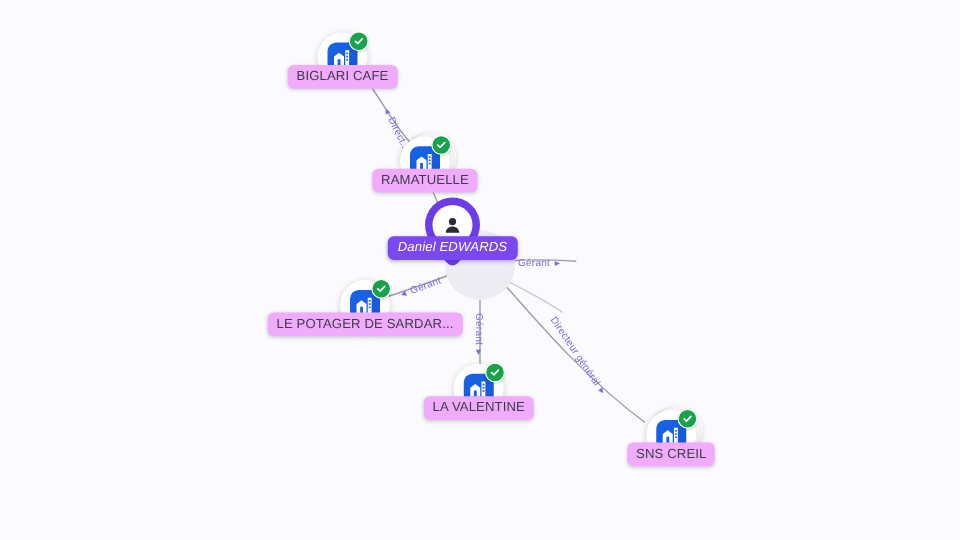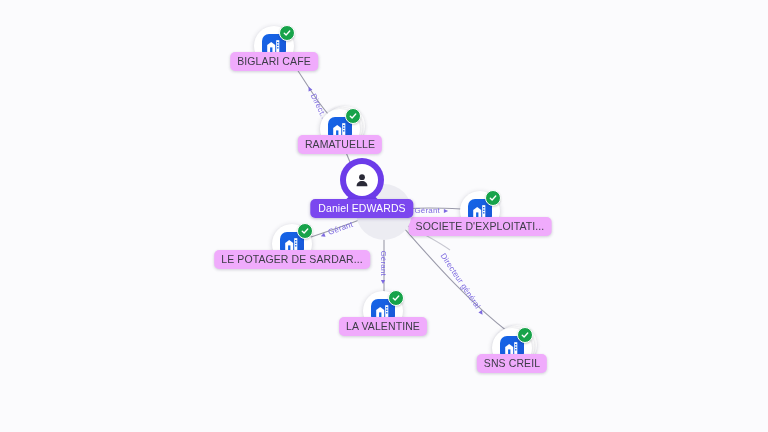--- a/index.html
+++ b/index.html
@@ -172,41 +172,20 @@
       </div>
       <div class="check">
         <svg width="8" height="8" viewBox="0 0 10 10">
           <path d="M1.6 5.2 L3.9 7.4 L8.4 2.6" stroke="#ffffff" stroke-width="1.7" fill="none" stroke-linecap="round" stroke-linejoin="round"></path>
         </svg>
       </div>
     </div>
     <div class="node-label">RAMATUELLE</div>
   </div>
 
-  <div class="node" style="left:480px;top:211px;">
-    <div class="node-stack">
-      <div class="card s0"></div>
-      <div class="icon-sq">
-        <svg width="16" height="16" viewBox="0 0 16 16">
-          <path d="M1.2 14.4V7.1L5.2 4.1l4 3v7.3z" fill="#ffffff"></path>
-          <rect x="10.2" y="2.2" width="3.1" height="12.2" fill="#ffffff"></rect>
-          <rect x="4.1" y="9.4" width="2.3" height="5" fill="#1565e8"></rect>
-          <rect x="11" y="4" width="1.5" height="1.3" fill="#1565e8"></rect>
-          <rect x="11" y="6.6" width="1.5" height="1.3" fill="#1565e8"></rect>
-          <rect x="11" y="9.2" width="1.5" height="1.3" fill="#1565e8"></rect>
-        </svg>
-      </div>
-      <div class="check">
-        <svg width="8" height="8" viewBox="0 0 10 10">
-          <path d="M1.6 5.2 L3.9 7.4 L8.4 2.6" stroke="#ffffff" stroke-width="1.7" fill="none" stroke-linecap="round" stroke-linejoin="round"></path>
-        </svg>
-      </div>
-    </div>
-    <div class="node-label">SOCIETE D'EXPLOITATI...</div>
-  </div>
 
   <div class="node" style="left:292px;top:244px;text-decoration:underline;">
     <div class="node-stack">
       <div class="card s0"></div>
       <div class="icon-sq">
         <svg width="16" height="16" viewBox="0 0 16 16">
           <path d="M1.2 14.4V7.1L5.2 4.1l4 3v7.3z" fill="#ffffff"></path>
           <rect x="10.2" y="2.2" width="3.1" height="12.2" fill="#ffffff"></rect>
           <rect x="4.1" y="9.4" width="2.3" height="5" fill="#1565e8"></rect>
           <rect x="11" y="4" width="1.5" height="1.3" fill="#1565e8"></rect>
@@ -238,21 +217,21 @@
       </div>
       <div class="check">
         <svg width="8" height="8" viewBox="0 0 10 10">
           <path d="M1.6 5.2 L3.9 7.4 L8.4 2.6" stroke="#ffffff" stroke-width="1.7" fill="none" stroke-linecap="round" stroke-linejoin="round"></path>
         </svg>
       </div>
     </div>
     <div class="node-label">LA VALENTINE</div>
   </div>
 
-  <div class="node" style="left:512px;top:348px;">
+  <div class="node" style="left:537px;top:348px;">
     <div class="node-stack">
       <div class="card s2"></div>
       <div class="card s1"></div>
       <div class="card s0"></div>
       <div class="icon-sq">
         <svg width="16" height="16" viewBox="0 0 16 16">
           <path d="M1.2 14.4V7.1L5.2 4.1l4 3v7.3z" fill="#ffffff"></path>
           <rect x="10.2" y="2.2" width="3.1" height="12.2" fill="#ffffff"></rect>
           <rect x="4.1" y="9.4" width="2.3" height="5" fill="#1565e8"></rect>
           <rect x="11" y="4" width="1.5" height="1.3" fill="#1565e8"></rect>
@@ -274,16 +253,16 @@
     <div class="pin" style="position:relative;left:-22px;top:-27px;">
       <div class="pin-tip"></div>
       <div class="pin-body"></div>
       <div class="pin-inner">
         <svg width="16" height="16" viewBox="0 0 16 16">
           <circle cx="8" cy="5.2" r="2.9" fill="#2b2b38"></circle>
           <path d="M2.6 14.2c0-3.1 2.4-5.1 5.4-5.1s5.4 2 5.4 5.1z" fill="#2b2b38"></path>
         </svg>
       </div>
     </div>
-    <div class="person-label" style="position:absolute;left:0;top:14px;transform:translateX(-50%);">Daniel EDWARDS</div>
+    <div class="person-label" style="position:absolute;left:0;top:4px;transform:translateX(-50%);font-style:italic;">Daniel EDWARDS</div>
   </div>
 
 </div>
 
 </body></html>

